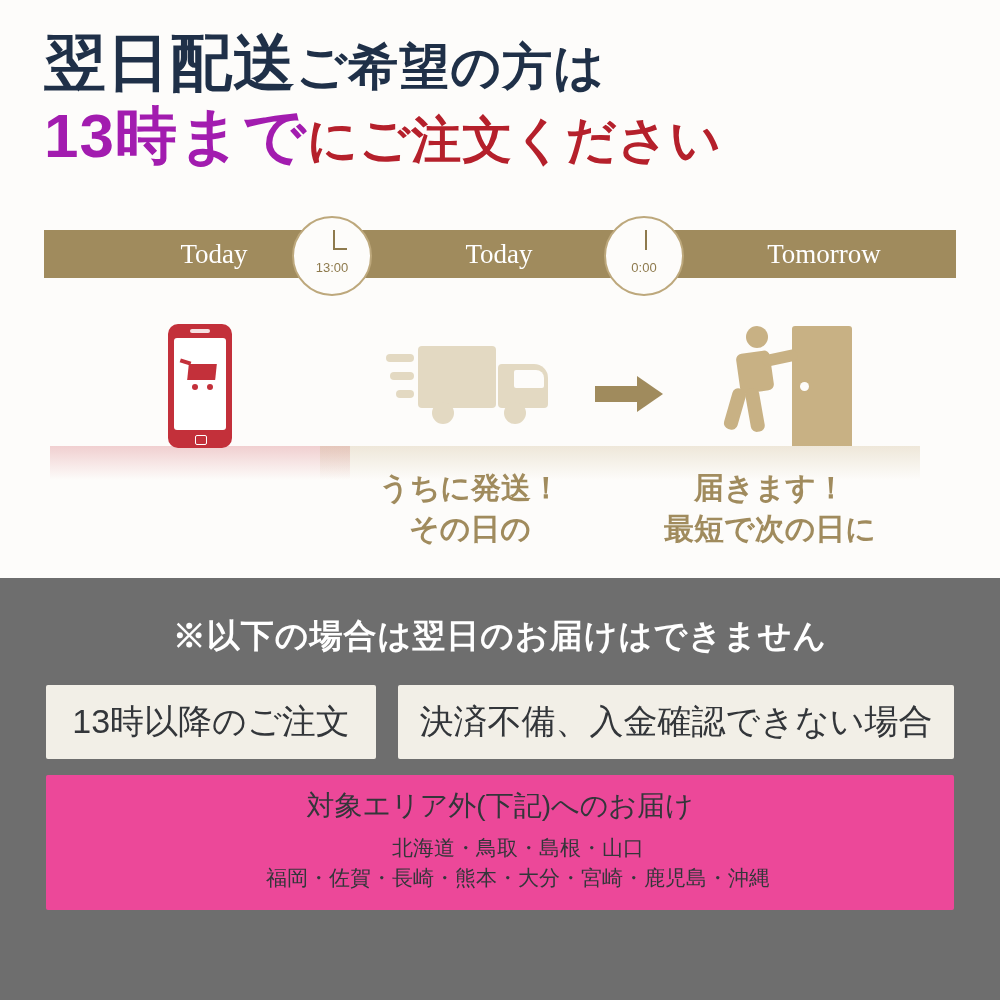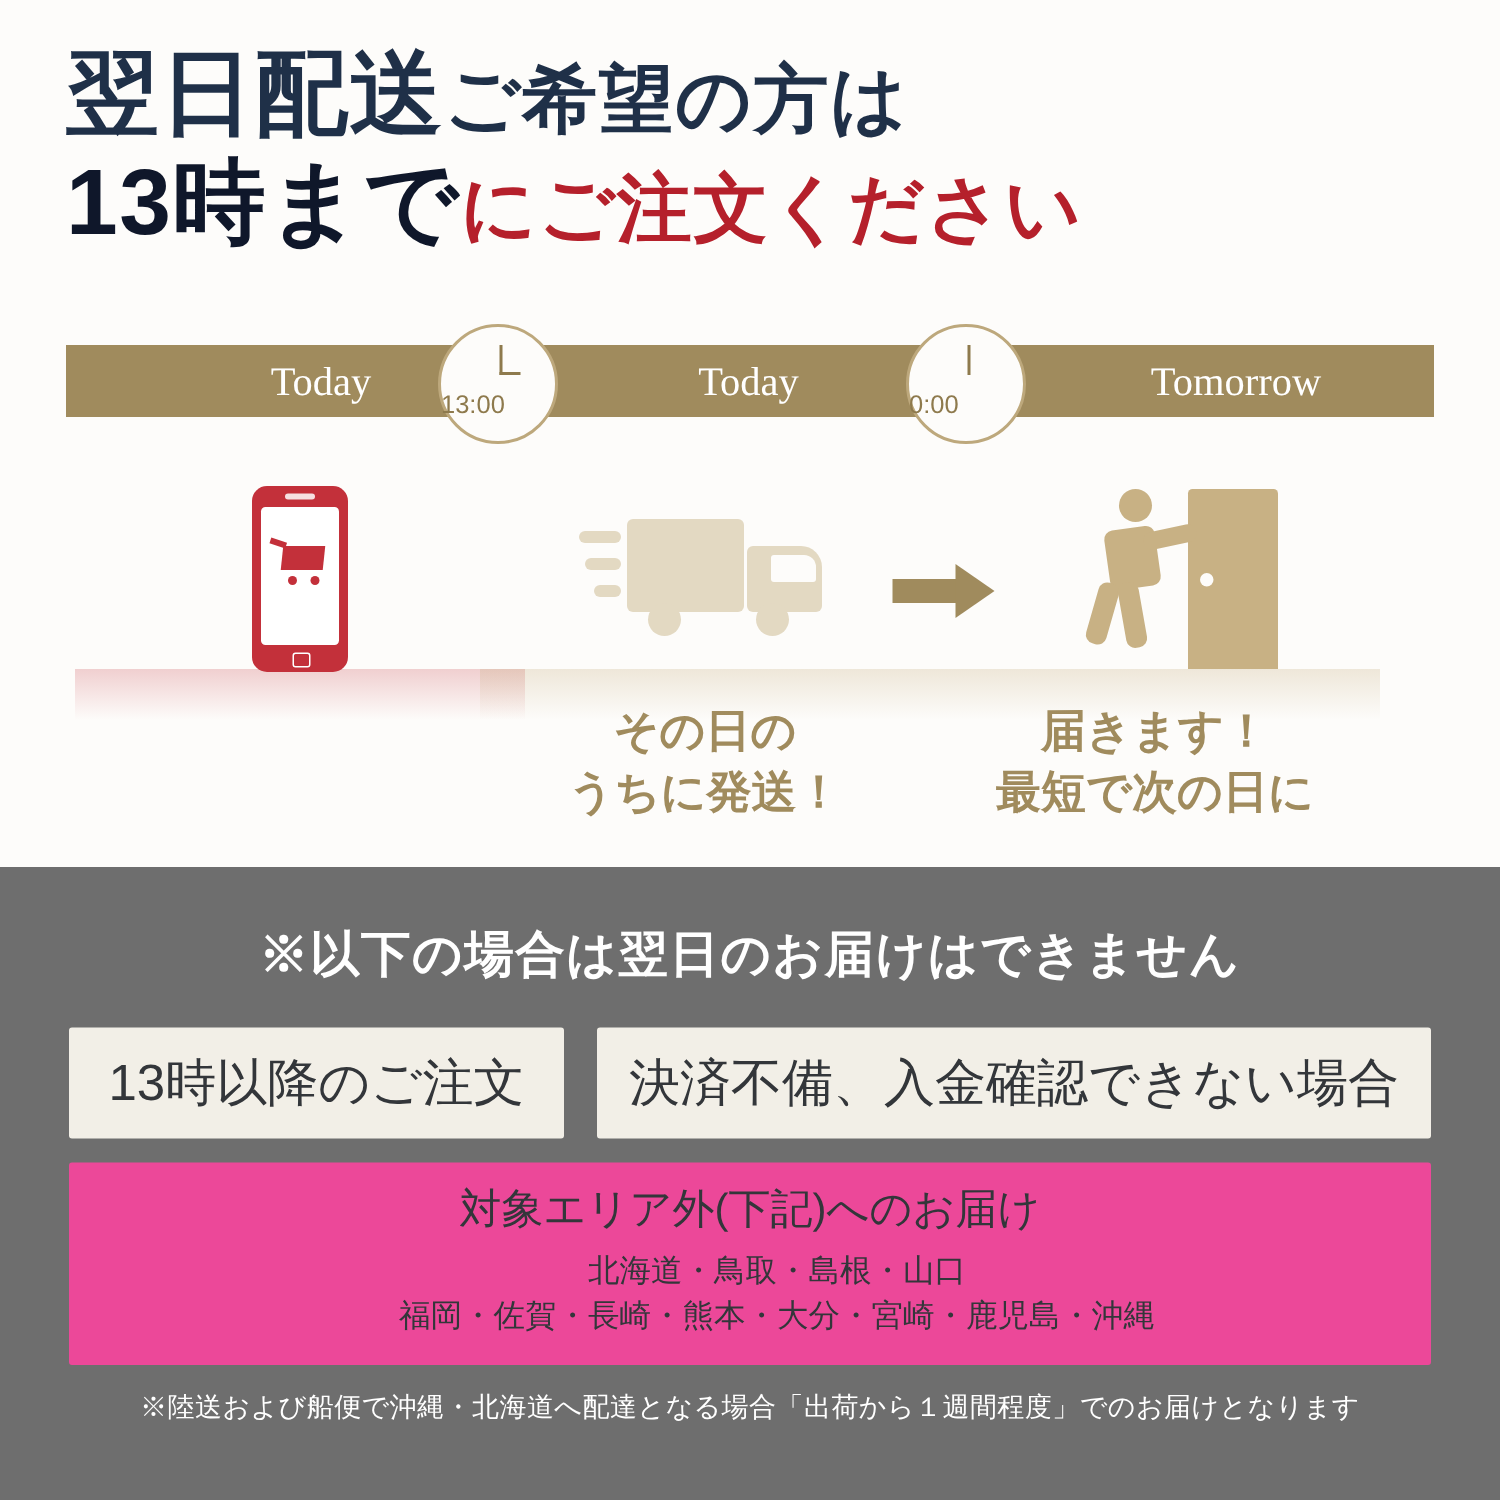--- a/index.html
+++ b/index.html
@@ -44,21 +44,21 @@
   }
   .hl-mid-navy {
     font-size: 50px;
     font-weight: bold;
     color: #1f3048;
     letter-spacing: 1px;
   }
   .hl-big-red {
     font-size: 62px;
     font-weight: bold;
-    color: #0f172a;
+    color: #a21caf;
     letter-spacing: 1px;
   }
   .hl-mid-red {
     font-size: 50px;
     font-weight: bold;
     color: #b5202b;
     letter-spacing: 1px;
   }
 
   
@@ -101,22 +101,22 @@
     border: 2px solid #bda87c;
     box-sizing: border-box;
   }
   .clock.c1 { left: 248px; top: -6px; }
   .clock.c2 { left: 560px; top: -6px; }
   .clock-time {
     position: absolute;
     left: 0;
     right: 0;
     top: 42px;
-    text-align: left;
-    font-size: 17px;
+    text-align: center;
+    font-size: 13px;
     color: #8e7a4d;
     font-family: "Liberation Sans", sans-serif;
   }
   .hand {
     position: absolute;
     background: #8e7a4d;
   }
   .hand.minute {
     width: 2px;
     height: 20px;
@@ -491,22 +491,22 @@
             <div class="speed l3"></div>
             <div class="truck-body"></div>
             <div class="truck-cab"></div>
             <div class="truck-window"></div>
             <div class="truck-wheel tw1"></div>
             <div class="truck-wheel tw2"></div>
           </div>
           <div class="reflection"></div>
         </div>
         <div class="step-caption gold">
+          <div>うちに発送！</div>
           <div>その日の</div>
-          <div>うちに発送！</div>
         </div>
       </div>
 
       <div class="arrow">
         <div class="arrow-shaft"></div>
         <div class="arrow-head"></div>
       </div>
 
       <div class="step s3">
         <div class="icon-area">
@@ -537,16 +537,15 @@
       <div class="box b1">13時以降のご注文</div>
       <div class="box b2">決済不備、入金確認できない場合</div>
     </div>
 
     <div class="area-box">
       <div class="area-title">対象エリア外(下記)へのお届け</div>
       <div class="area-line">北海道・鳥取・島根・山口</div>
       <div class="area-line">福岡・佐賀・長崎・熊本・大分・宮崎・鹿児島・沖縄</div>
     </div>
 
-    <div class="footnote">※陸送および船便で沖縄・北海道へ配達となる場合「出荷から１週間程度」でのお届けとなります</div>
   </div>
 
 </div>
 
 </body></html>

